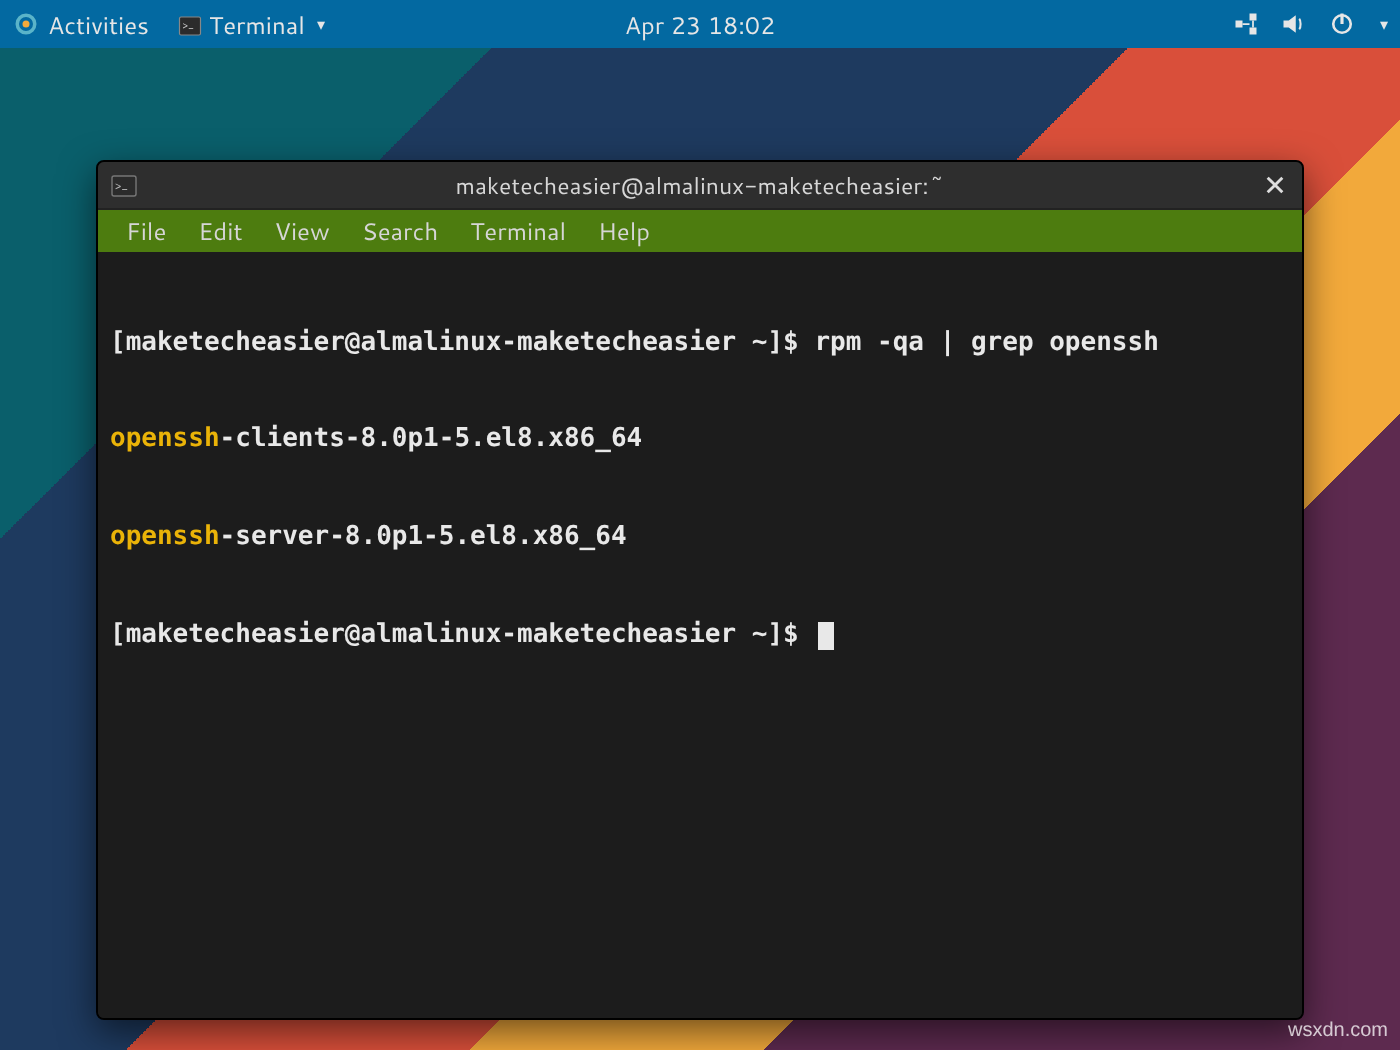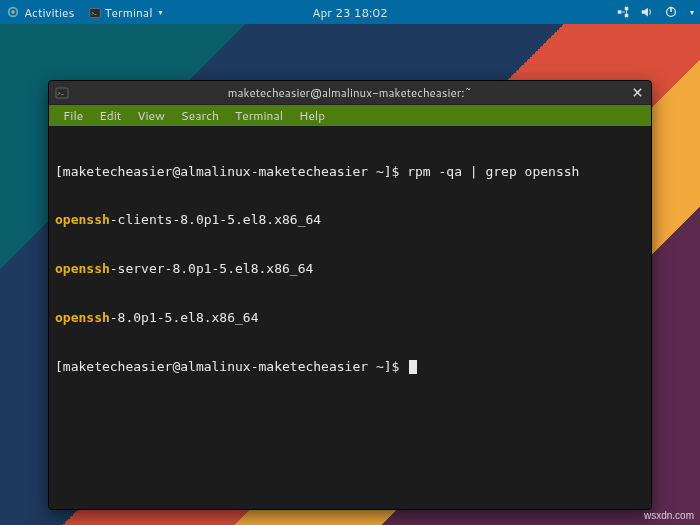--- a/index.html
+++ b/index.html
@@ -89,21 +89,21 @@
       background: #1c1c1c;
       color: #e8e8e8;
       font-family: "DejaVu Sans Mono", "Liberation Mono", Menlo, monospace;
       font-size: 13px;
       line-height: 1.25;
       padding: 4px 6px;
       white-space: pre;
     }
     .term-line { display: block; }
     .t-red { color: #eab308; font-weight: bold; }
-    .t-white { color: #e8e8e8; }
+    .t-white { color: #e8e8e8; font-weight: bold; }
     .cursor-block {
       display: inline-block;
       width: 8px; height: 14px;
       background: #e8e8e8;
       vertical-align: text-bottom;
       margin-left: 2px;
     }
     .watermark {
       position: absolute;
       right: 6px;
@@ -188,18 +188,17 @@
     <span class="menu-item">Edit</span>
     <span class="menu-item">View</span>
     <span class="menu-item">Search</span>
     <span class="menu-item">Terminal</span>
     <span class="menu-item">Help</span>
   </div>
   <div class="terminal-body">
     <span class="term-line"><span class="t-white">[maketecheasier@almalinux-maketecheasier ~]$ </span><span class="t-white">rpm -qa | grep openssh</span></span>
     <span class="term-line"><span class="t-red">openssh</span><span class="t-white">-clients-8.0p1-5.el8.x86_64</span></span>
     <span class="term-line"><span class="t-red">openssh</span><span class="t-white">-server-8.0p1-5.el8.x86_64</span></span>
-    <span class="term-line"><span class="t-red">openssh</span><span class="t-white">-8.0p1-5.el8.x86_64</span></span>
     <span class="term-line"><span class="t-white">[maketecheasier@almalinux-maketecheasier ~]$ </span><span class="cursor-block"></span></span>
   </div>
 </div>
 
 <div class="watermark">wsxdn.com</div>
 
 </body></html>

